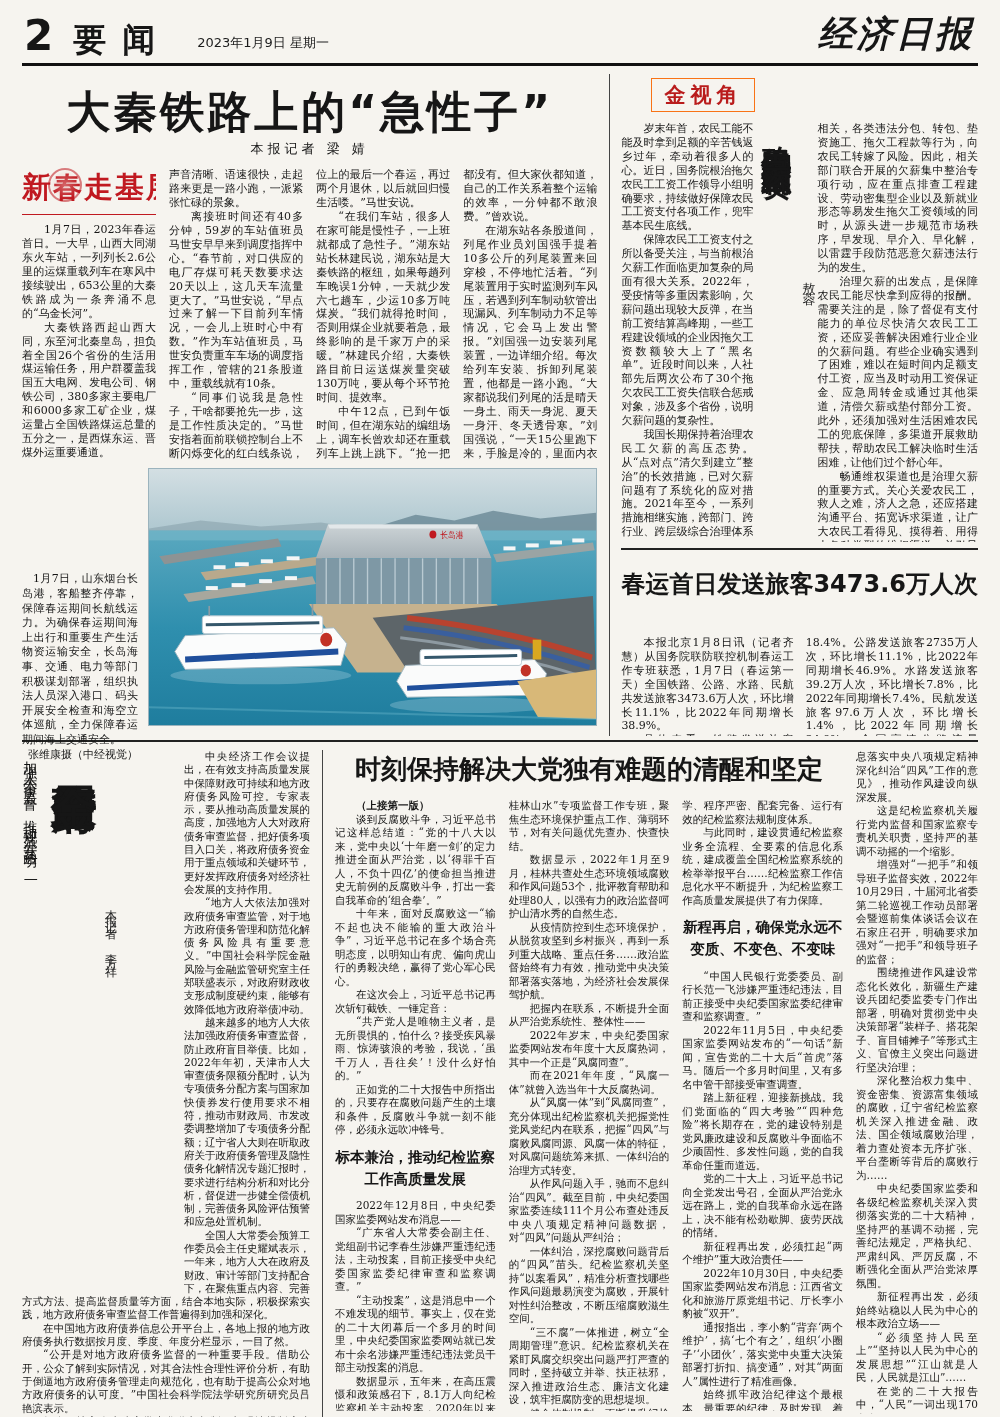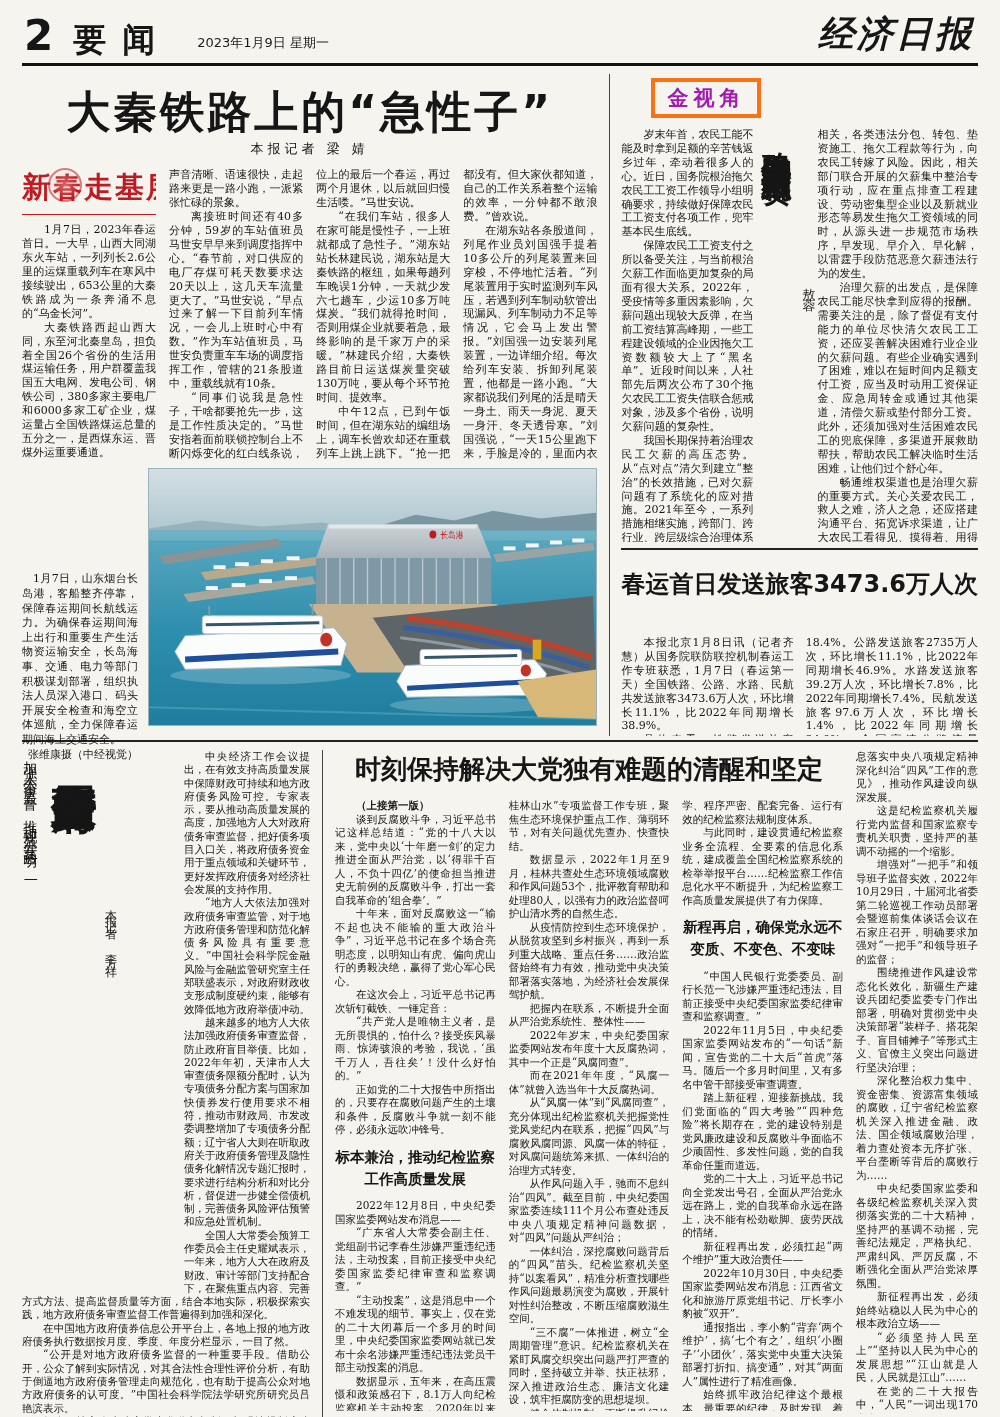--- a/index.html
+++ b/index.html
@@ -36,21 +36,21 @@
   
   .photo-row{display:flex;margin-top:8px;height:258px;}
   .photo-caption{width:116px;padding:104px 10px 0 0;font-size:11px;line-height:14.6px;text-align:justify;}
   .photo-caption .cap{text-indent:1em;display:block;}
   .photo-credit{display:block;text-align:right;margin-top:0;}
   .photo-frame{flex:1;border:1px solid #9bb3bd;}
   .photo-frame svg{display:block;width:100%;height:100%;}
 
   
   .gold-section{height:468px;overflow:hidden;}
-  .gold-badge{display:inline-block;margin-left:30px;margin-top:4px;color:#a21caf;border:4px solid #f97316;
+  .gold-badge{display:inline-block;margin-left:30px;margin-top:4px;color:#b91c1c;border:1px solid #f97316;
               font-family:"DejaVu Sans",sans-serif;font-weight:900;font-size:21px;letter-spacing:5px;padding:2px 12px;}
   .gold-body{display:flex;margin-top:10px;}
   .gold-left{width:132px;overflow:hidden;height:418px;}
   .gold-title{writing-mode:vertical-rl;text-orientation:upright;font-family:"DejaVu Sans",sans-serif;
               font-weight:900;font-size:30px;letter-spacing:2px;line-height:1;height:438px;margin:0 8px;}
   .gold-author{writing-mode:vertical-rl;text-orientation:upright;font-size:13px;letter-spacing:10px;
                height:420px;padding-top:150px;box-sizing:border-box;color:#222;}
   .gold-right{flex:1;overflow:hidden;height:430px;}
 
   

